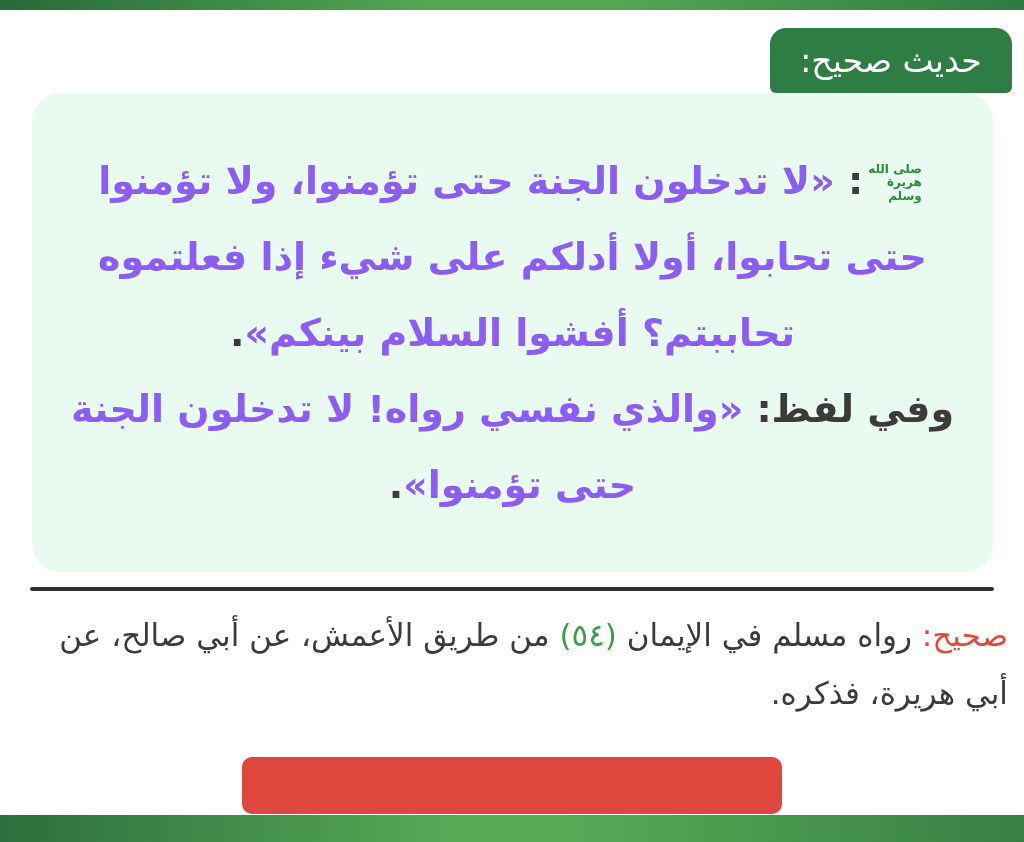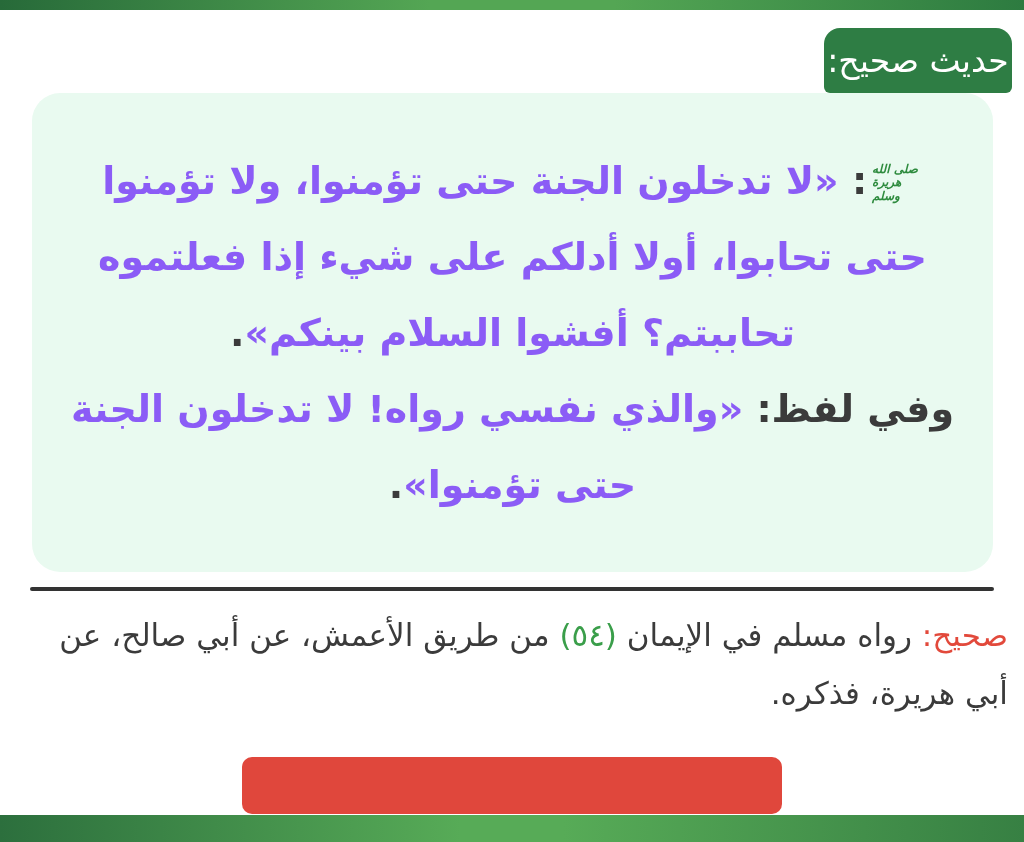--- a/index.html
+++ b/index.html
@@ -18,21 +18,21 @@
     background: linear-gradient(to left, #2d7b40, #54a654 40%, #54a654 58%, #276a39);
   }
   .bottom-bar {
     position: absolute; left: 0; bottom: 0;
     width: 1024px; height: 27px;
     background: linear-gradient(to left, #378043, #57ab57 45%, #57ab57 55%, #2c6f3d);
   }
   
   .badge {
     position: absolute; top: 28px; right: 12px;
-    width: 188px; height: 65px;
+    width: 242px; height: 65px;
     background: #2e7d44;
     border-radius: 16px 16px 6px 6px;
     display: flex; align-items: center; justify-content: center;
     color: #ffffff;
     font-size: 33px;
   }
   
   .hadith-box {
     position: absolute; left: 32px; top: 93px;
     width: 961px; height: 479px;
@@ -57,26 +57,25 @@
   .green { color: #3a9e4a; }
   
   .salla {
     display: inline-flex;
     flex-direction: column;
     vertical-align: middle;
     margin: 0 5px;
   }
   .salla span {
     display: block;
-    text-align: left;
+    text-align: right;
     font-size: 12px;
     line-height: 1.1;
     font-weight: bold;
     color: #2e8b3e;
-    font-style: italic;
   }
   
   .separator {
     position: absolute; left: 30px; top: 587px;
     width: 964px; height: 4px;
     background: #333333;
     border-radius: 2px;
   }
   
   .grading {

